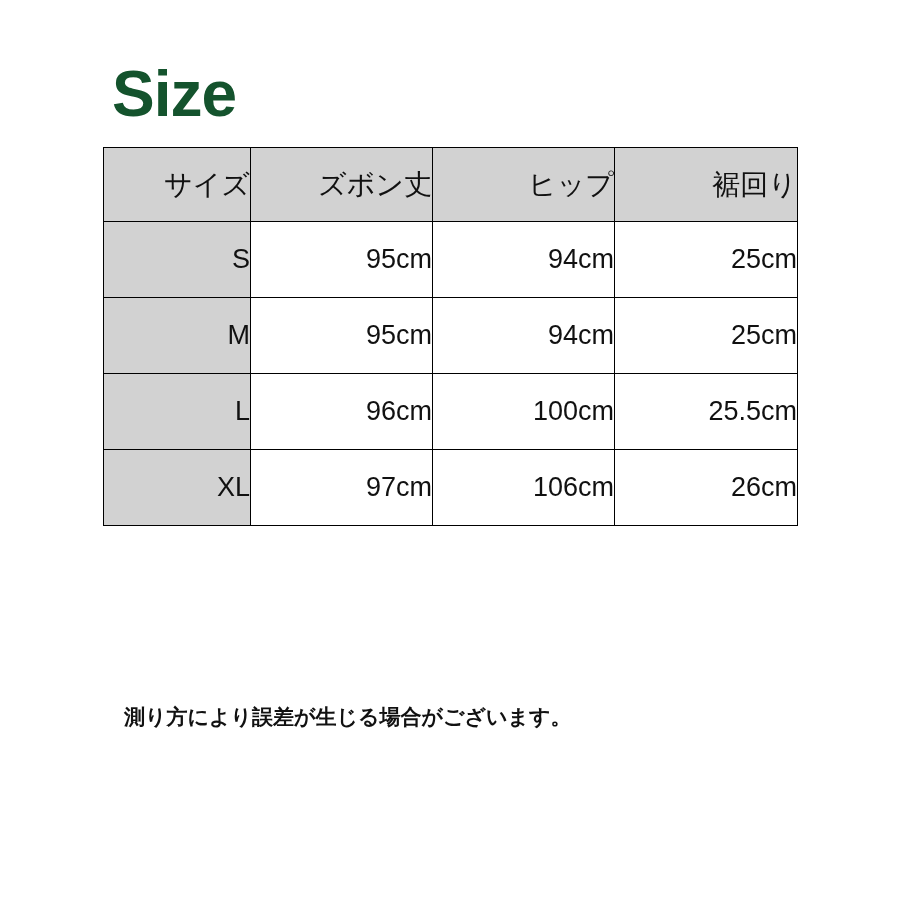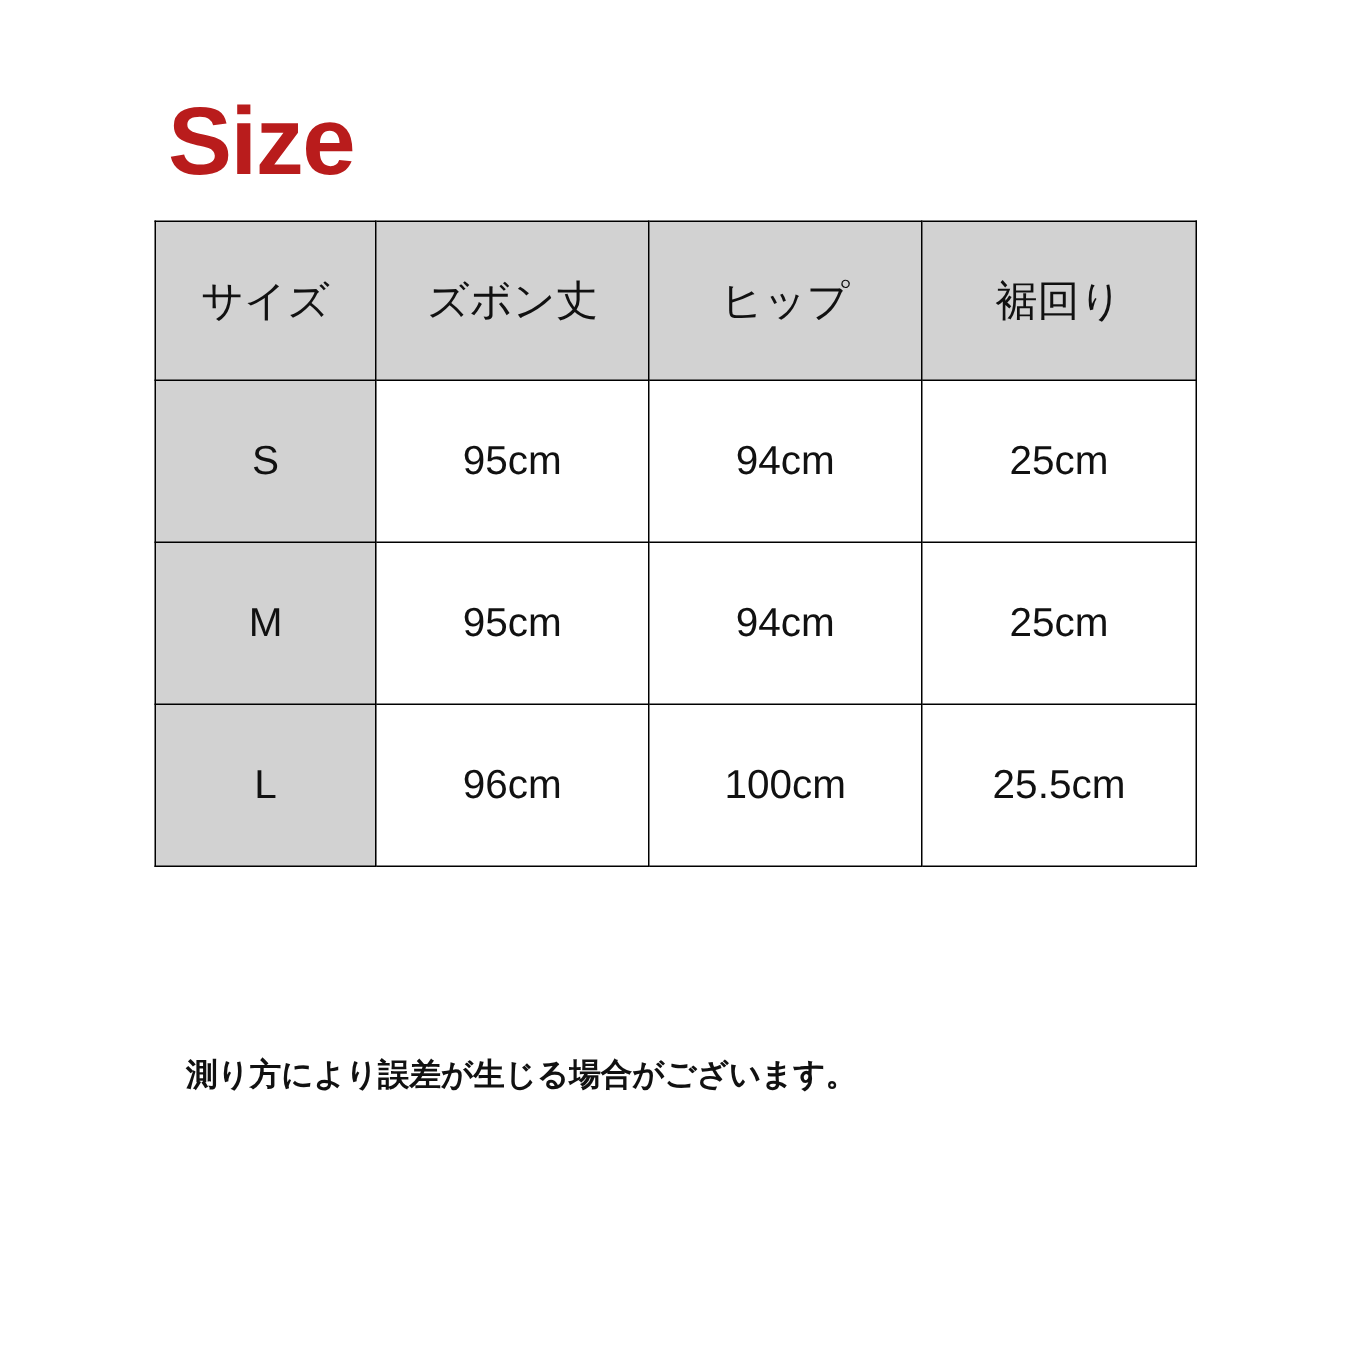--- a/index.html
+++ b/index.html
@@ -24,39 +24,39 @@
     background: #ffffff;
   }
   .title {
     position: absolute;
     left: 112px;
     top: 62px;
     font-size: 64px;
     font-weight: bold;
     letter-spacing: -1px;
     line-height: 1;
-    color: #b91c1c;
+    color: #14532d;
   }
   .size-table {
     position: absolute;
     left: 103px;
     top: 147px;
     width: 694px;
     border-collapse: collapse;
     table-layout: fixed;
   }
   .size-table td, .size-table th {
     border: 1px solid #000000;
-    text-align: center;
+    text-align: right;
     vertical-align: middle;
     font-weight: normal;
     font-size: 27px;
     color: #111111;
     height: 75px;
-    padding: 16px;
+    padding: 0;
   }
   .size-table col.c0 { width: 147px; }
   .size-table col.c1 { width: 182px; }
   .size-table col.c2 { width: 182px; }
   .size-table col.c3 { width: 183px; }
   .size-table thead th {
     background: #d2d2d2;
     font-size: 28px;
     height: 73px;
   }
@@ -113,20 +113,26 @@
         <td>95cm</td>
         <td>94cm</td>
         <td>25cm</td>
       </tr>
       <tr>
         <td class="sizecell">L</td>
         <td>96cm</td>
         <td>100cm</td>
         <td>25.5cm</td>
       </tr>
+      <tr>
+        <td class="sizecell">XL</td>
+        <td>97cm</td>
+        <td>106cm</td>
+        <td>26cm</td>
+      </tr>
     </tbody>
   </table>
 
   <div class="notes">
     <div class="note-line">測り方により誤差が生じる場合がございます。</div>
   </div>
 
 </div>
 
 </body></html>

